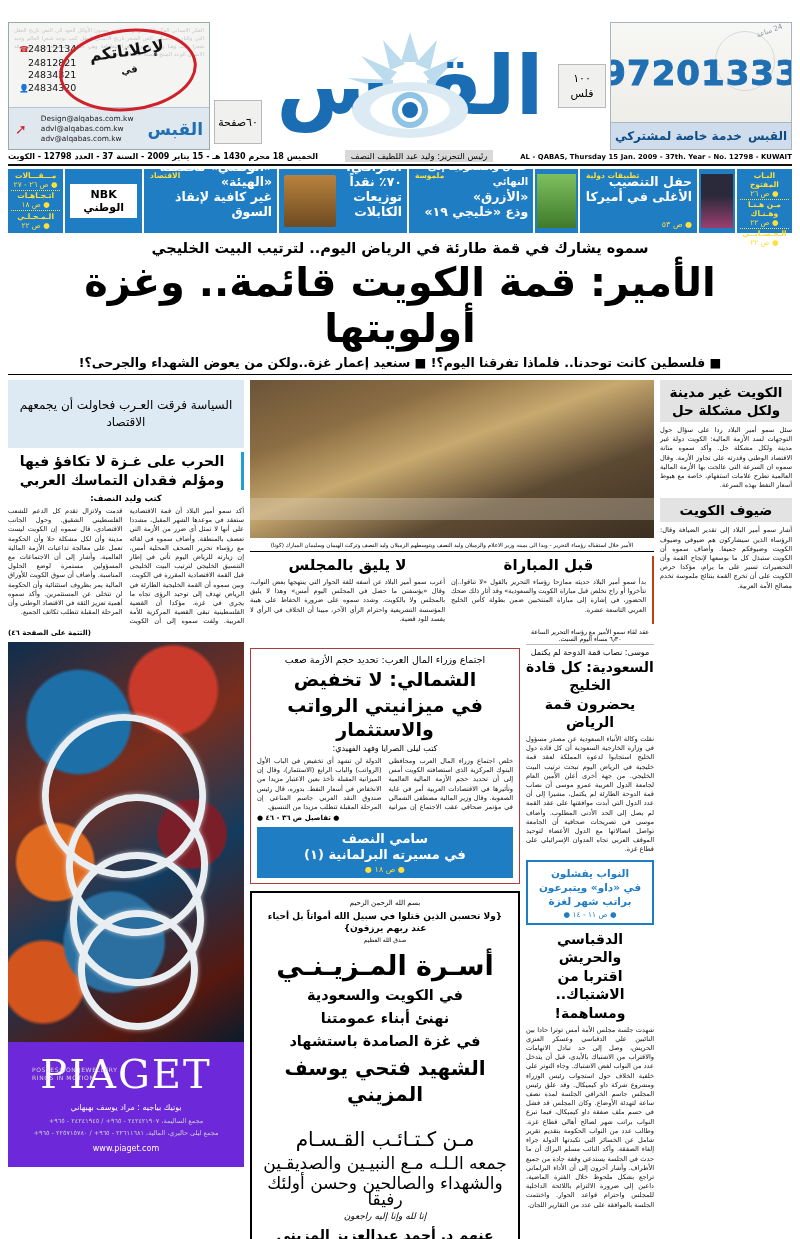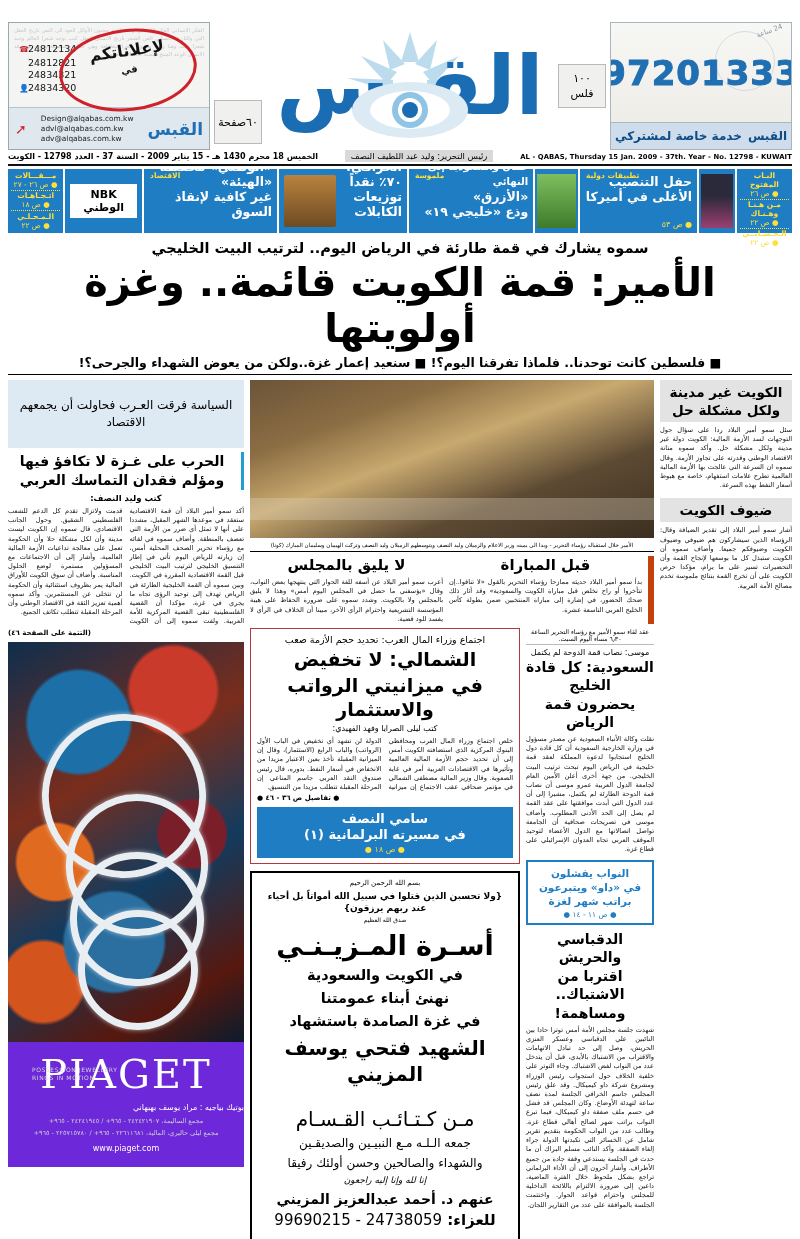--- a/index.html
+++ b/index.html
@@ -76,45 +76,45 @@
   .body-txt.cols2{column-count:2;column-gap:7px;}
   .more-note{font-size:7px;text-align:left;font-weight:bold;margin-top:2px;}
 
   .photo{background:linear-gradient(160deg,#6b5438,#8c6e44 25%,#c8a96f 45%,#5d4a33 70%,#3b2f20);height:158px;position:relative;overflow:hidden;border:0;}
   .photo .ph-strip{position:absolute;left:0;right:0;height:22px;background:rgba(220,210,190,.35);}
   .caption{font-size:5.6px;line-height:8px;text-align:center;padding:3px 2px 2px;border-bottom:1px solid #000;}
   .cap-credit{font-size:5.6px;}
 
   .twocol-heads{display:flex;flex-direction:row-reverse;gap:6px;margin-top:4px;}
   .tc{flex:1;}
-  .tc + .tc{border-right:6px solid #c2410c;padding-right:6px;}
+  .tc + .tc{border-right:2px solid #c2410c;padding-right:6px;}
   .tc-head{font-size:15px;font-weight:bold;text-align:center;}
 
   .sideheads{}
   .side-head{background:#e3e3e3;font-size:13.5px;font-weight:bold;text-align:center;line-height:18px;padding:3px 2px;}
 
   
-  .boxed{border:1px solid #b13a3a;padding:5px 6px;margin-top:0;position:relative;}
+  .boxed{border:1px solid #b13a3a;padding:5px 6px;margin-top:20px;position:relative;}
   .boxed-kicker{font-size:9.5px;text-align:center;}
   .boxed-head{font-size:19px;font-weight:bold;text-align:center;line-height:24px;margin-top:2px;}
   .boxed-sub{font-size:8px;text-align:center;margin-top:3px;font-weight:normal;}
   .blue-promo{background:#1f7dc4;color:#fff;text-align:center;padding:4px 6px;margin-top:5px;}
   .blue-promo .bp1{font-size:13px;font-weight:bold;line-height:16px;}
   .blue-promo .bp2{font-size:8px;color:#ffdf3a;margin-top:2px;}
 
   
   .obit{border:2px solid #000;margin-top:7px;padding:6px 8px 10px;text-align:center;}
   .obit-bismillah{font-size:7px;}
   .obit-verse{font-size:9px;font-weight:bold;margin-top:3px;line-height:12px;}
   .obit-sadaq{font-size:6px;margin-top:2px;}
   .obit-fam{font-size:27px;font-weight:bold;letter-spacing:1px;margin-top:7px;line-height:32px;}
   .obit-l{font-size:14.5px;font-weight:bold;line-height:20px;margin-top:3px;}
   .obit-name{font-size:20px;font-weight:bold;line-height:26px;margin-top:4px;}
   .obit-from{font-size:20px;font-weight:normal;letter-spacing:2px;margin-top:20px;}
-  .obit-dua{font-size:12px;line-height:16px;margin-top:4px;}
+  .obit-dua{font-size:17px;line-height:16px;margin-top:4px;}
   .obit-inna{font-size:9px;margin-top:4px;font-style:italic;}
   .obit-by{font-size:14px;font-weight:bold;margin-top:6px;}
   .obit-tel{font-size:15px;font-weight:bold;margin-top:3px;line-height:20px;direction:rtl;}
   .obit-tel2{font-size:15px;font-weight:normal;direction:ltr;margin-top:44px;}
 
   
   .mini-note{font-size:6.2px;text-align:center;border-bottom:1px solid #bbb;padding-bottom:2px;}
   .mini-kicker{font-size:8px;text-align:center;margin-top:3px;}
   .mini-head{font-size:14px;font-weight:bold;text-align:center;line-height:18px;margin-top:1px;}
   .blue-frame{border:2px double #1f7dc4;text-align:center;padding:4px 3px;margin-top:5px;}
@@ -128,21 +128,21 @@
      radial-gradient(circle at 70% 12%, #c93a2a 0 11%, transparent 12%),
      radial-gradient(circle at 20% 55%, #e06a1f 0 13%, transparent 14%),
      radial-gradient(circle at 78% 48%, #7a1f2a 0 12%, transparent 13%),
      radial-gradient(circle at 45% 75%, #2a6fa0 0 15%, transparent 16%),
      radial-gradient(circle at 15% 85%, #d4541e 0 10%, transparent 11%),
      linear-gradient(150deg,#0e2e4d,#7a2d1c 35%,#123b5e 60%,#57180f 85%,#0a1b2c);}
   .ring{position:absolute;border-radius:50%;border:7px solid #e9eef2;box-shadow:0 0 5px rgba(255,255,255,.6);}
   .piaget-txt{padding:10px 0 14px;text-align:center;}
   .piaget-logo{font-family:"DejaVu Serif","Liberation Serif",serif;font-size:40px;letter-spacing:2px;line-height:44px;}
   .piaget-sub{position:absolute;left:24px;font-size:6px;line-height:8.5px;letter-spacing:.6px;direction:ltr;text-align:left;color:#d8d8d8;}
-  .piaget-ar{font-size:8px;line-height:12px;margin-top:6px;text-align:right;}
+  .piaget-ar{font-size:8px;line-height:12px;margin-top:6px;}
   .piaget-ar2{font-size:6.5px;line-height:10px;color:#cfcfcf;margin-top:2px;}
   .piaget-url{font-size:8px;margin-top:6px;direction:ltr;}
 </style>
 </head>
 <body>
 
 <div class="page">
 
   <div class="masthead">
 

